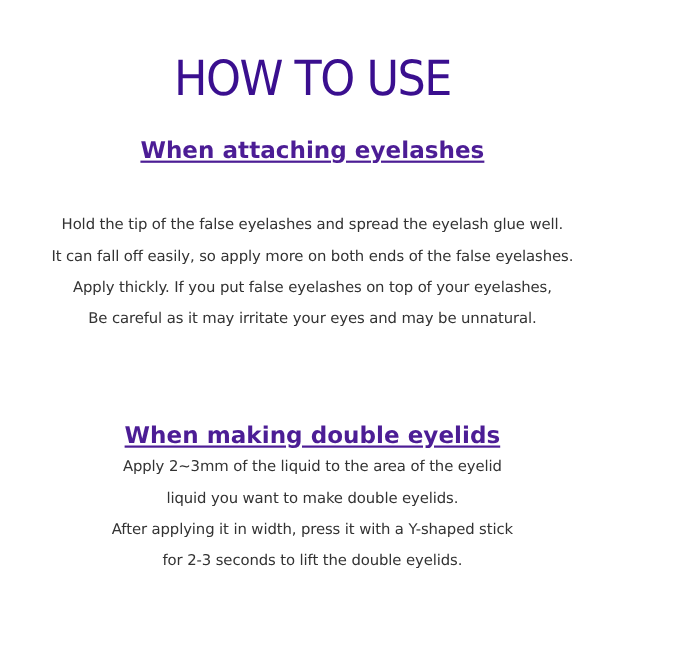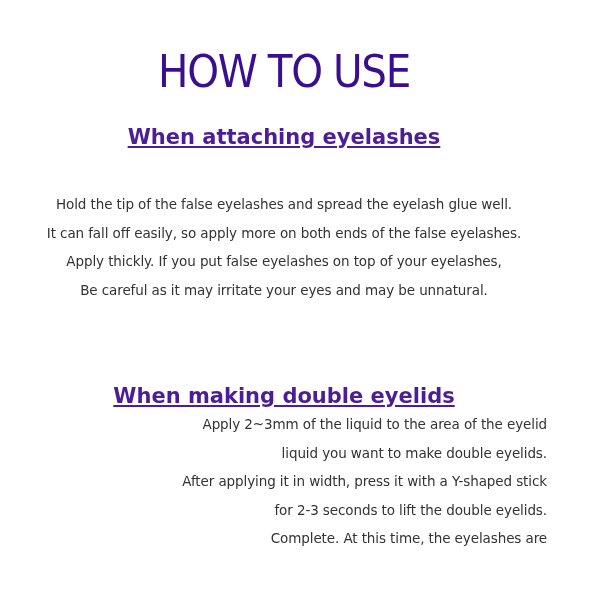--- a/index.html
+++ b/index.html
@@ -60,21 +60,21 @@
     .lines li {
       color: #333333;
       font-family: "DejaVu Sans", sans-serif;
       font-size: 13.5px;
       height: 28.5px;
       line-height: 28.5px;
       white-space: nowrap;
       letter-spacing: -0.1px;
     }
     .l1 { top: 173px; }
-    .l2 { top: 393px; text-align: right; }
+    .l2 { top: 393px; }
   </style>
 </head>
 <body>
 
 <div class="page">
   <h1 class="title">HOW TO USE</h1>
 
   <h2 class="heading h1">When attaching eyelashes</h2>
   <ul class="lines l1">
     <li>Hold the tip of the false eyelashes and spread the eyelash glue well.</li>
@@ -82,15 +82,14 @@
     <li>Apply thickly. If you put false eyelashes on top of your eyelashes,</li>
     <li>Be careful as it may irritate your eyes and may be unnatural.</li>
   </ul>
 
   <h2 class="heading h2">When making double eyelids</h2>
   <ul class="lines l2">
     <li>Apply 2~3mm of the liquid to the area of the eyelid</li>
     <li>liquid you want to make double eyelids.</li>
     <li>After applying it in width, press it with a Y-shaped stick</li>
     <li>for 2-3 seconds to lift the double eyelids.</li>
-    <li>Complete. At this time, the eyelashes are</li>
   </ul>
 </div>
 
 </body></html>

